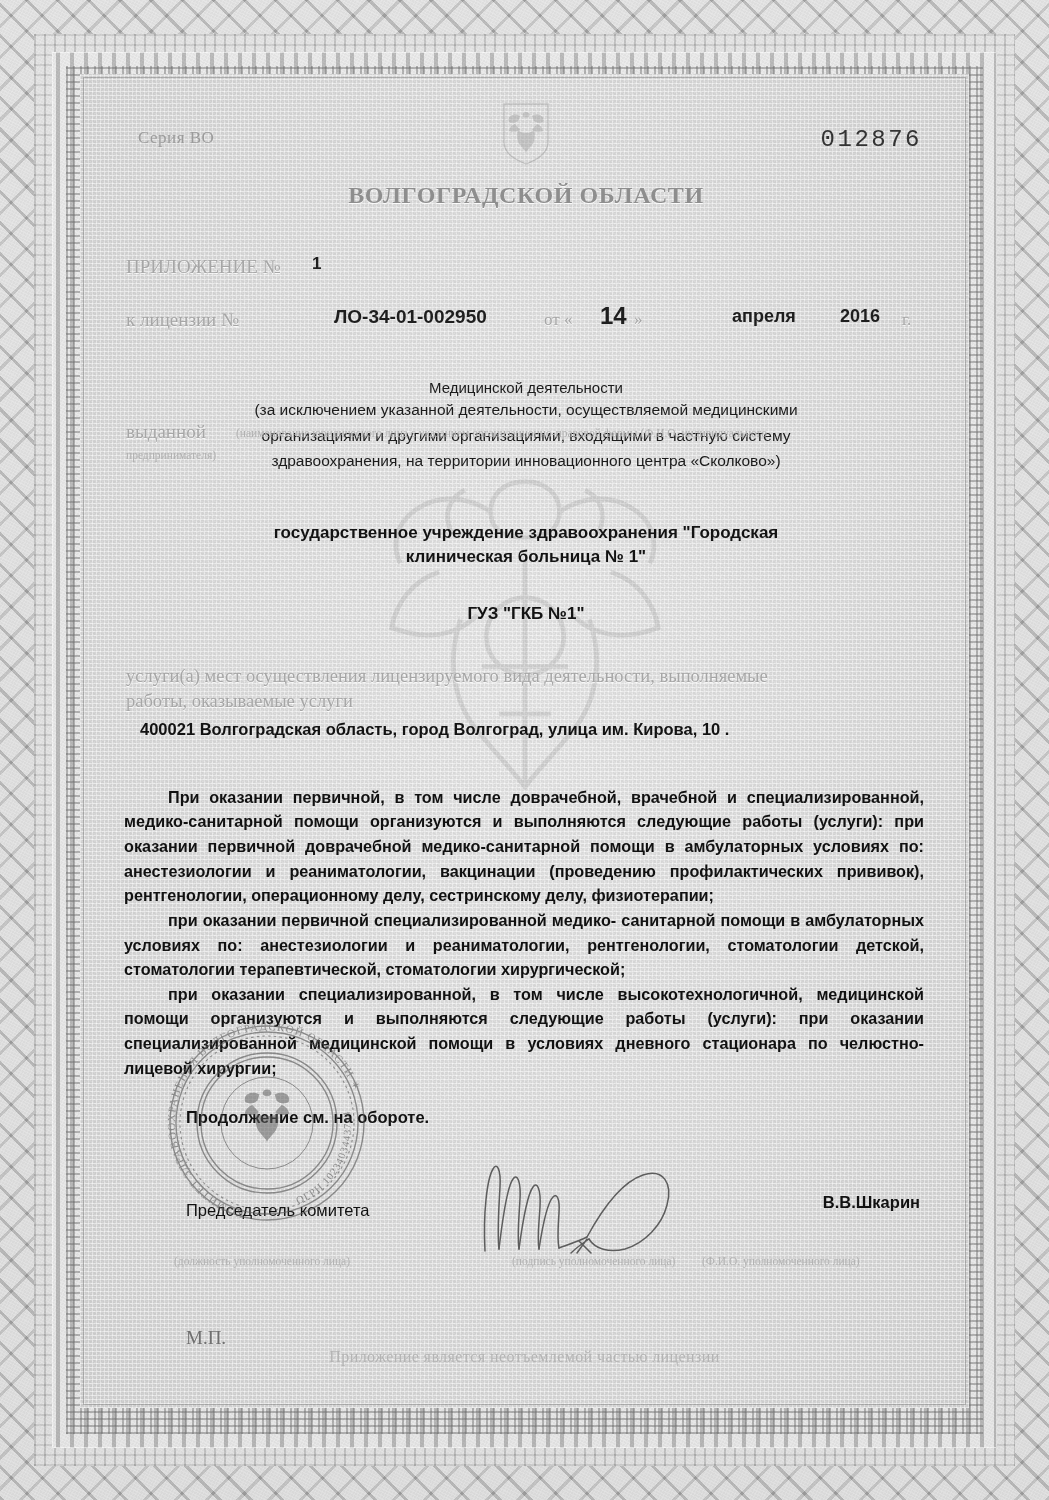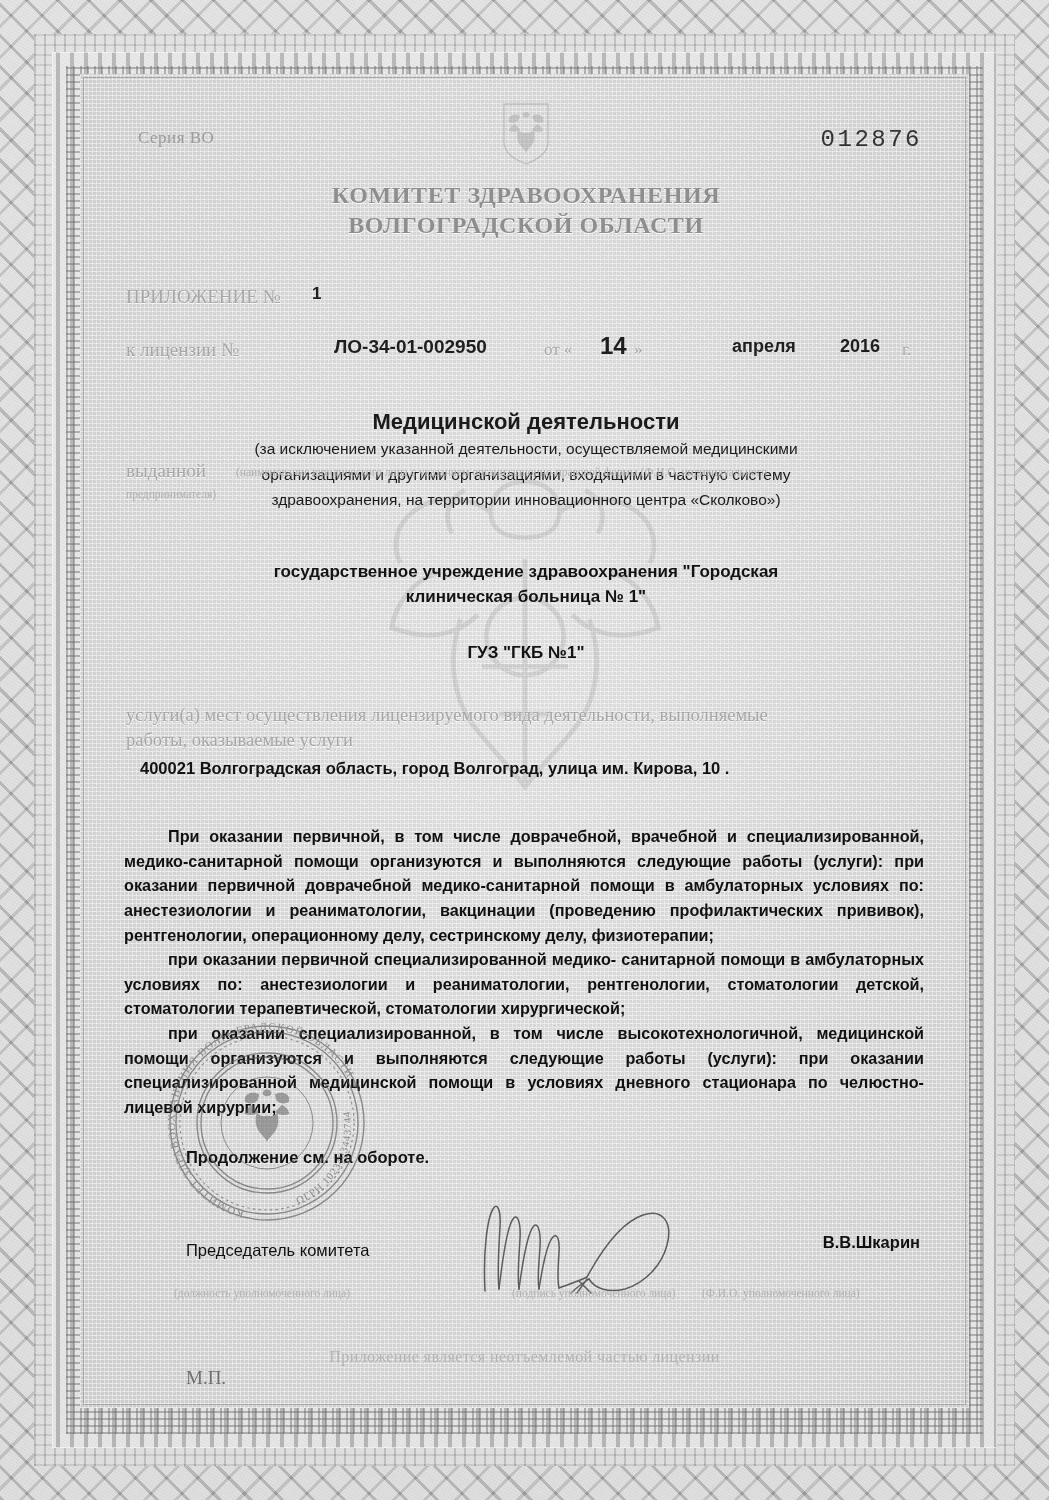--- a/index.html
+++ b/index.html
@@ -107,21 +107,21 @@
   .line-lic .ot{position:absolute;left:432px;top:10px;font-size:17px;}
   .line-lic .day{position:absolute;left:488px;top:2px;font-size:24px;}
   .line-lic .quote{position:absolute;left:522px;top:10px;font-size:17px;}
   .line-lic .month{position:absolute;left:620px;top:6px;font-size:18px;}
   .line-lic .year{position:absolute;left:728px;top:6px;font-size:18px;}
   .line-lic .g{position:absolute;left:790px;top:10px;font-size:17px;}
 
   .lbl-osu{margin-top:22px;margin-left:14px;font-size:19px;}
 
   .activity{text-align:center;margin-top:12px;}
-  .activity .h{font-size:22px;font-weight:bold;color:#1b1b1b;margin-top:35px;}
+  .activity .h{font-size:15px;font-weight:normal;color:#1b1b1b;margin-top:35px;}
   .activity .sub{font-size:15.5px;color:#1b1b1b;line-height:1.45;margin-top:3px;}
 
   .issued-wrap{position:relative;height:54px;margin-top:-52px;}
   .issued-wrap .vyd{position:absolute;left:14px;top:0;font-size:19px;}
   .issued-wrap .cap{position:absolute;left:124px;top:6px;right:0;font-size:11.5px;
                     color:#b0b0b0;font-family:"Liberation Serif",serif;}
   .issued-wrap .cap2{position:absolute;left:14px;top:28px;font-size:11.5px;
                      color:#b0b0b0;font-family:"Liberation Serif",serif;}
 
   .org-name{text-align:center;font-size:17px;font-weight:bold;color:#131313;
@@ -137,21 +137,21 @@
   .body-text p{margin:0;text-indent:44px;}
 
   .cont-note{margin-top:28px;margin-left:74px;font-size:16.5px;font-weight:bold;color:#111;}
 
   .sign-row{position:relative;height:92px;margin-top:34px;}
   .sign-row .post{position:absolute;left:74px;top:40px;font-size:16.5px;font-weight:normal;color:#111;}
   .sign-row .name{position:absolute;right:20px;top:32px;font-size:16.5px;font-weight:bold;color:#111;}
   .sign-row .scribble{position:absolute;left:355px;top:-8px;width:270px;height:110px;}
 
   .caps{position:relative;height:24px;margin-top:-6px;}
-  .caps span{position:absolute;top:0;font-size:11.5px;color:#b2b2b2;
+  .caps span{position:absolute;top:8px;font-size:11.5px;color:#b2b2b2;
              font-family:"Liberation Serif",serif;white-space:nowrap;}
   .caps .c1{left:62px;} .caps .c2{left:400px;} .caps .c3{left:590px;}
 
   .mp{margin-top:56px;margin-left:74px;font-size:19px;color:#6f6f6f;
       font-family:"Liberation Serif",serif;}
 
   .stamp{position:absolute;left:152px;top:1018px;width:230px;height:210px;opacity:.62;}
 
   .footer{position:absolute;left:0;right:0;top:1348px;text-align:center;
           font-size:16px;color:#b4b4b4;font-family:"Liberation Serif",serif;
@@ -193,21 +193,20 @@
           <path d="M28 12c-2 0-3.5 1.2-3.5 3s1.5 2.6 3.5 2.6 3.5-.9 3.5-2.6-1.5-3-3.5-3z"></path>
           <path d="M22 16c-3-2-7-2-9.5 0-2 1.6-2.5 4-1.5 6 3.5 1.5 7 1 9.5-1.5zM34 16c3-2 7-2 9.5 0 2 1.6 2.5 4 1.5 6-3.5 1.5-7 1-9.5-1.5z"></path>
           <path d="M17 24c-3 1-5.5 3.5-6 7 4.5 1.5 8.5 1 11-1.5zM39 24c3 1 5.5 3.5 6 7-4.5 1.5-8.5 1-11-1.5z"></path>
           <path d="M20 30c-1.5 5.5-1 11.5 2.5 15.5 2 2.5 4 4.5 5.5 7 1.5-2.5 3.5-4.5 5.5-7 3.5-4 4-10 2.5-15.5-2 2-5 3-8 3s-6-1-8-3z"></path>
         </g>
       </svg>
       <div class="blank-no">012876</div>
     </div>
 
     <div class="org-title">
-      <div>КОМИТЕТ ЗДРАВООХРАНЕНИЯ</div>
       <div>ВОЛГОГРАДСКОЙ ОБЛАСТИ</div>
     </div>
 
     <div class="line-app">
       <span class="lbl faint">ПРИЛОЖЕНИЕ №</span>
       <span class="val filled">1</span>
     </div>
 
     <div class="line-lic">
       <span class="lbl faint">к лицензии №</span>

